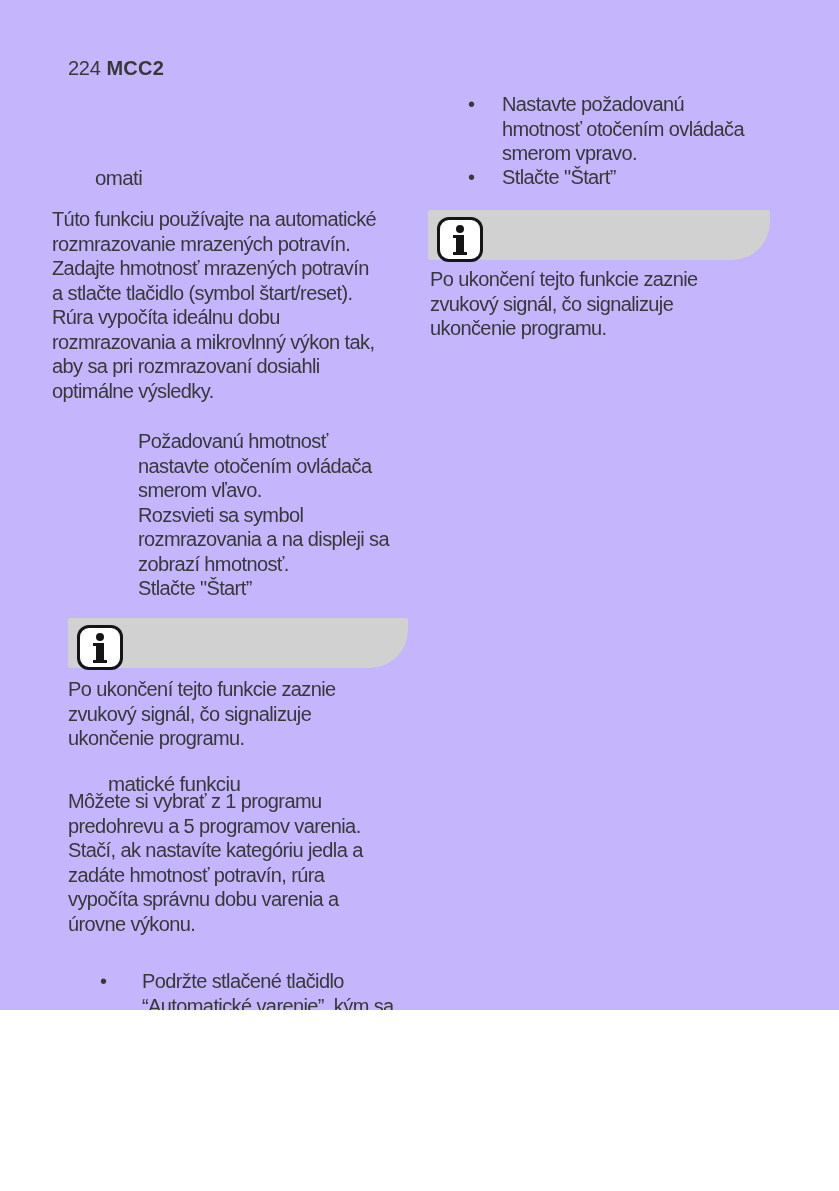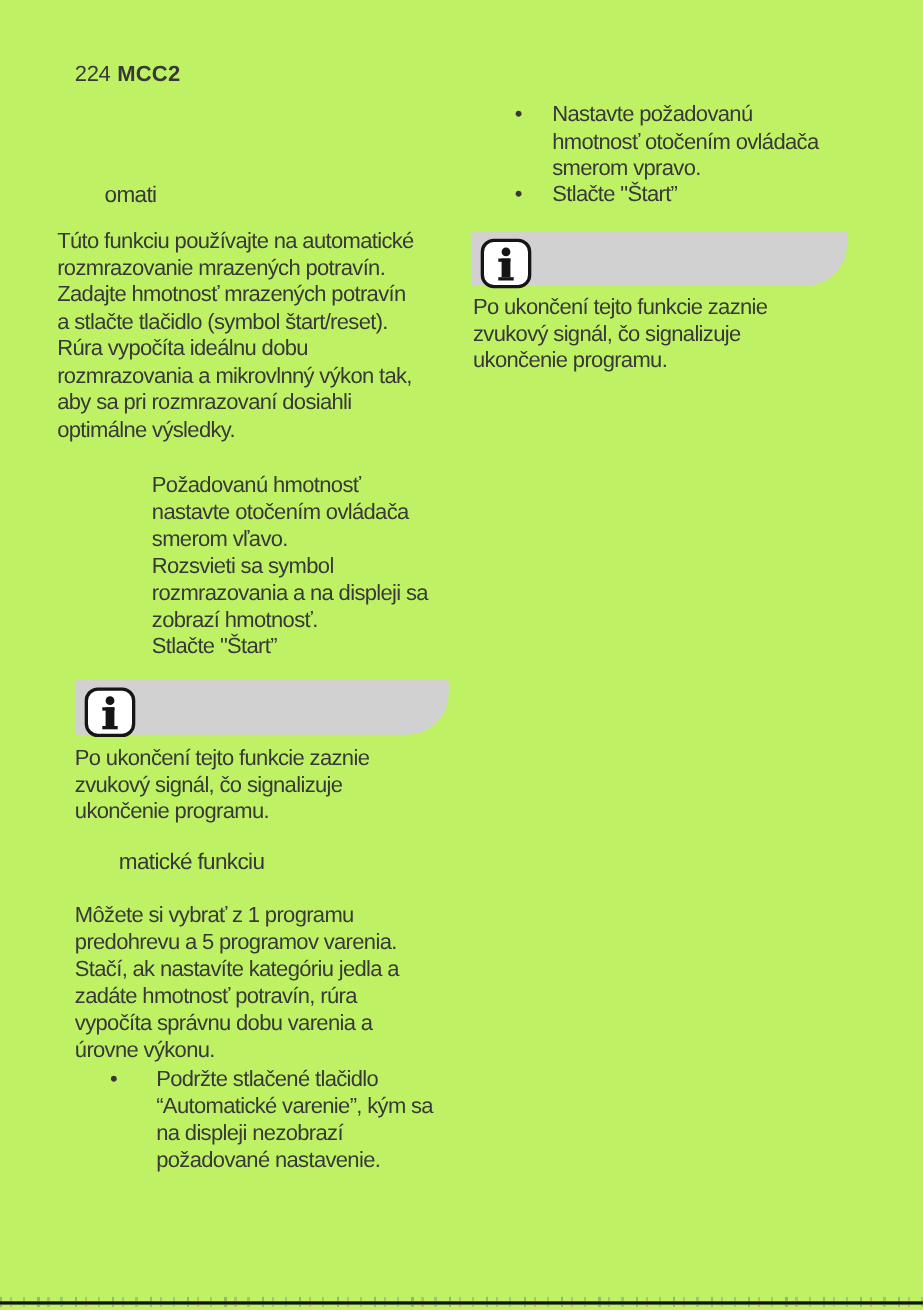--- a/index.html
+++ b/index.html
@@ -1,19 +1,19 @@
 <!DOCTYPE html>
 <html><head>
 <meta charset="utf-8">
 <style>
   html,body { margin:0; padding:0; background:#ffffff; }
   #page {
     position:relative;
-    width:839px; height:1191px;
-    background:#bef264;
+    width:839px; height:1010px;
+    background:#c4b5fd;
     font-family:"Liberation Sans","DejaVu Sans",sans-serif;
     color:#383838;
     overflow:hidden;
   }
   .abs { position:absolute; }
   .txt {
     font-size:20px;
     line-height:24.5px;
     letter-spacing:-0.6px;
     color:#383838;
@@ -96,21 +96,21 @@
       </div>
     </div>
   </div>
 
   <div class="abs txt lines" style="left:68px; top:677px;">Po ukončení tejto funkcie zaznie
 zvukový signál, čo signalizuje
 ukončenie programu.</div>
 
   <div class="abs heading" style="left:108px; top:772px;">matické funkciu</div>
 
-  <div class="abs txt lines" style="left:68px; top:820px;">Môžete si vybrať z 1 programu
+  <div class="abs txt lines" style="left:68px; top:789px;">Môžete si vybrať z 1 programu
 predohrevu a 5 programov varenia.
 Stačí, ak nastavíte kategóriu jedla a
 zadáte hmotnosť potravín, rúra
 vypočíta správnu dobu varenia a
 úrovne výkonu.</div>
 
   <div class="abs bullet-row bullet-left" style="left:98px; top:969px;">
     <div class="dot-col">•</div>
     <div class="txt lines">Podržte stlačené tlačidlo
 “Automatické varenie”, kým sa

